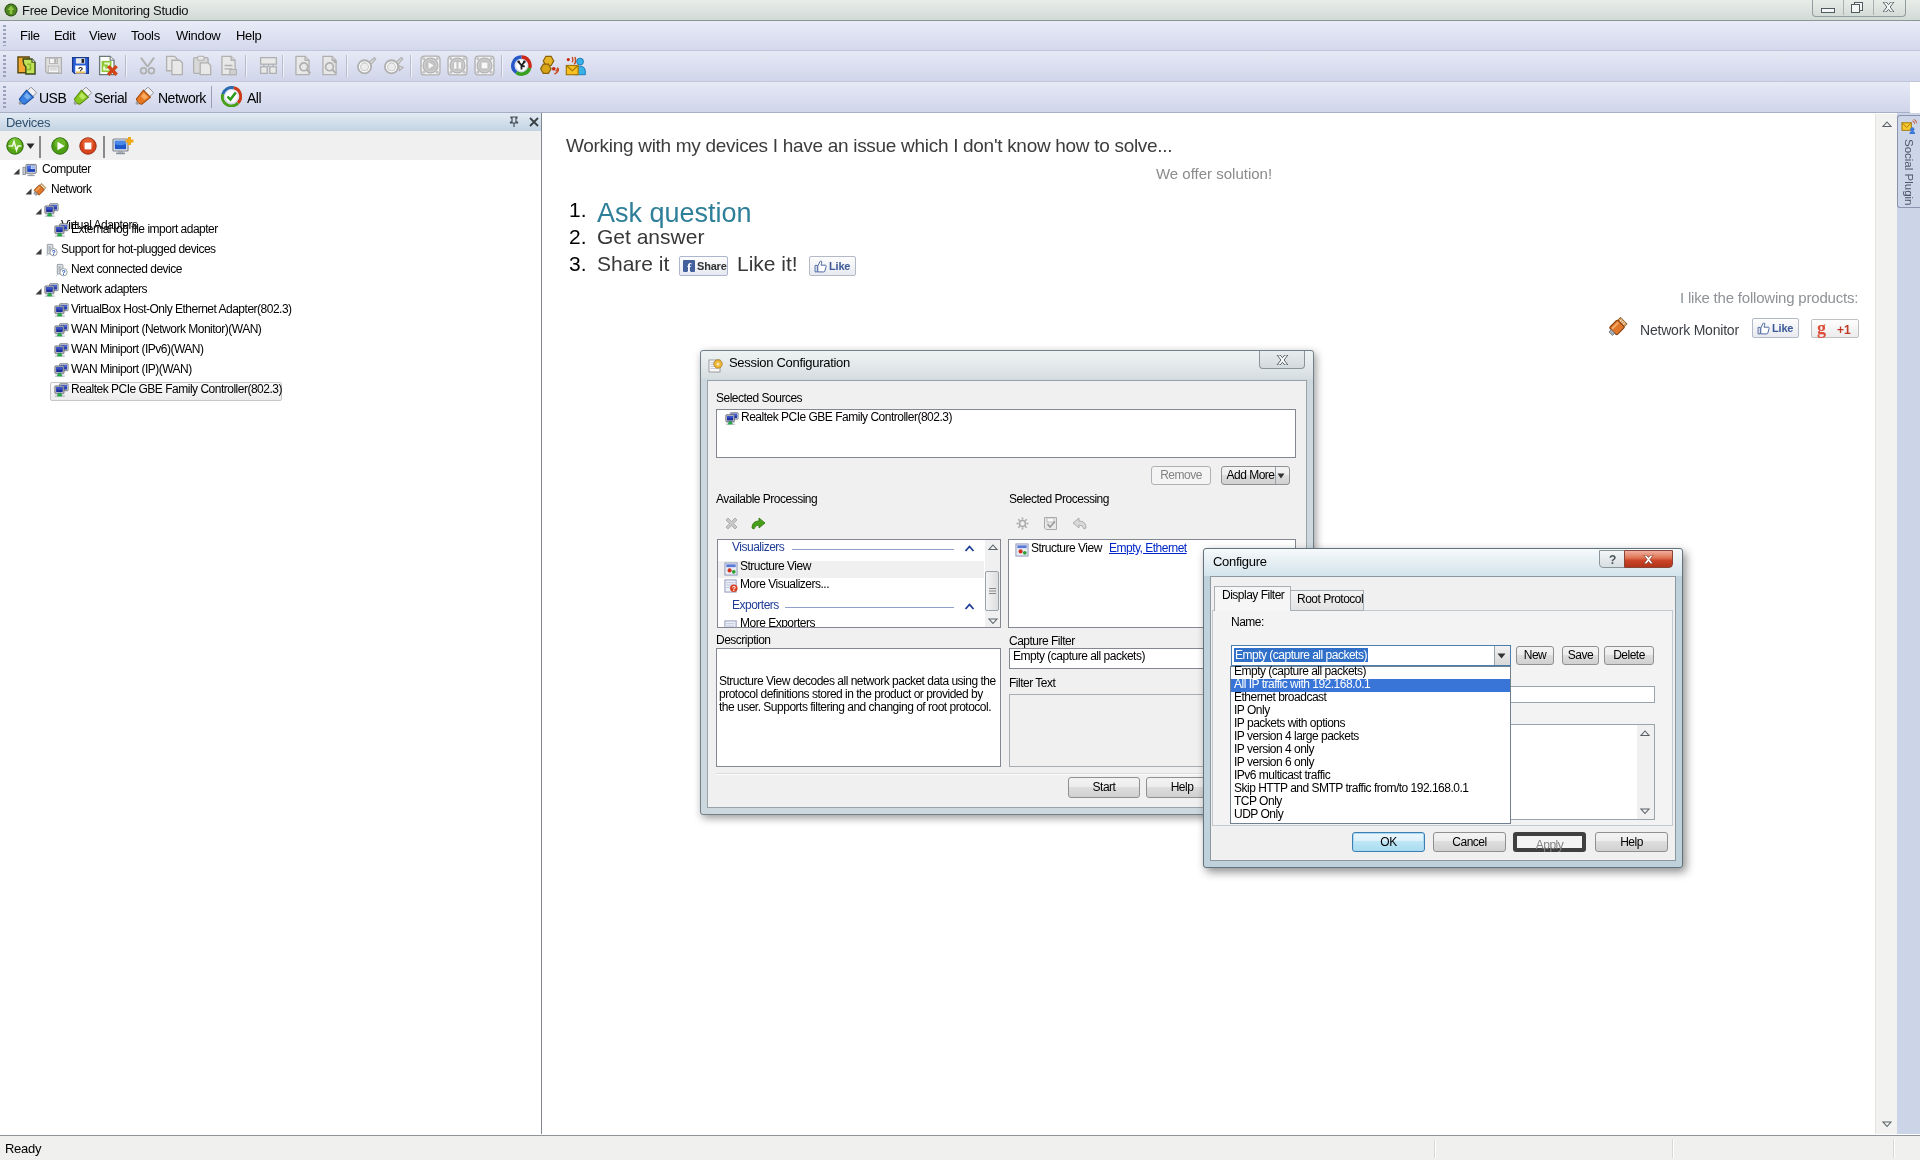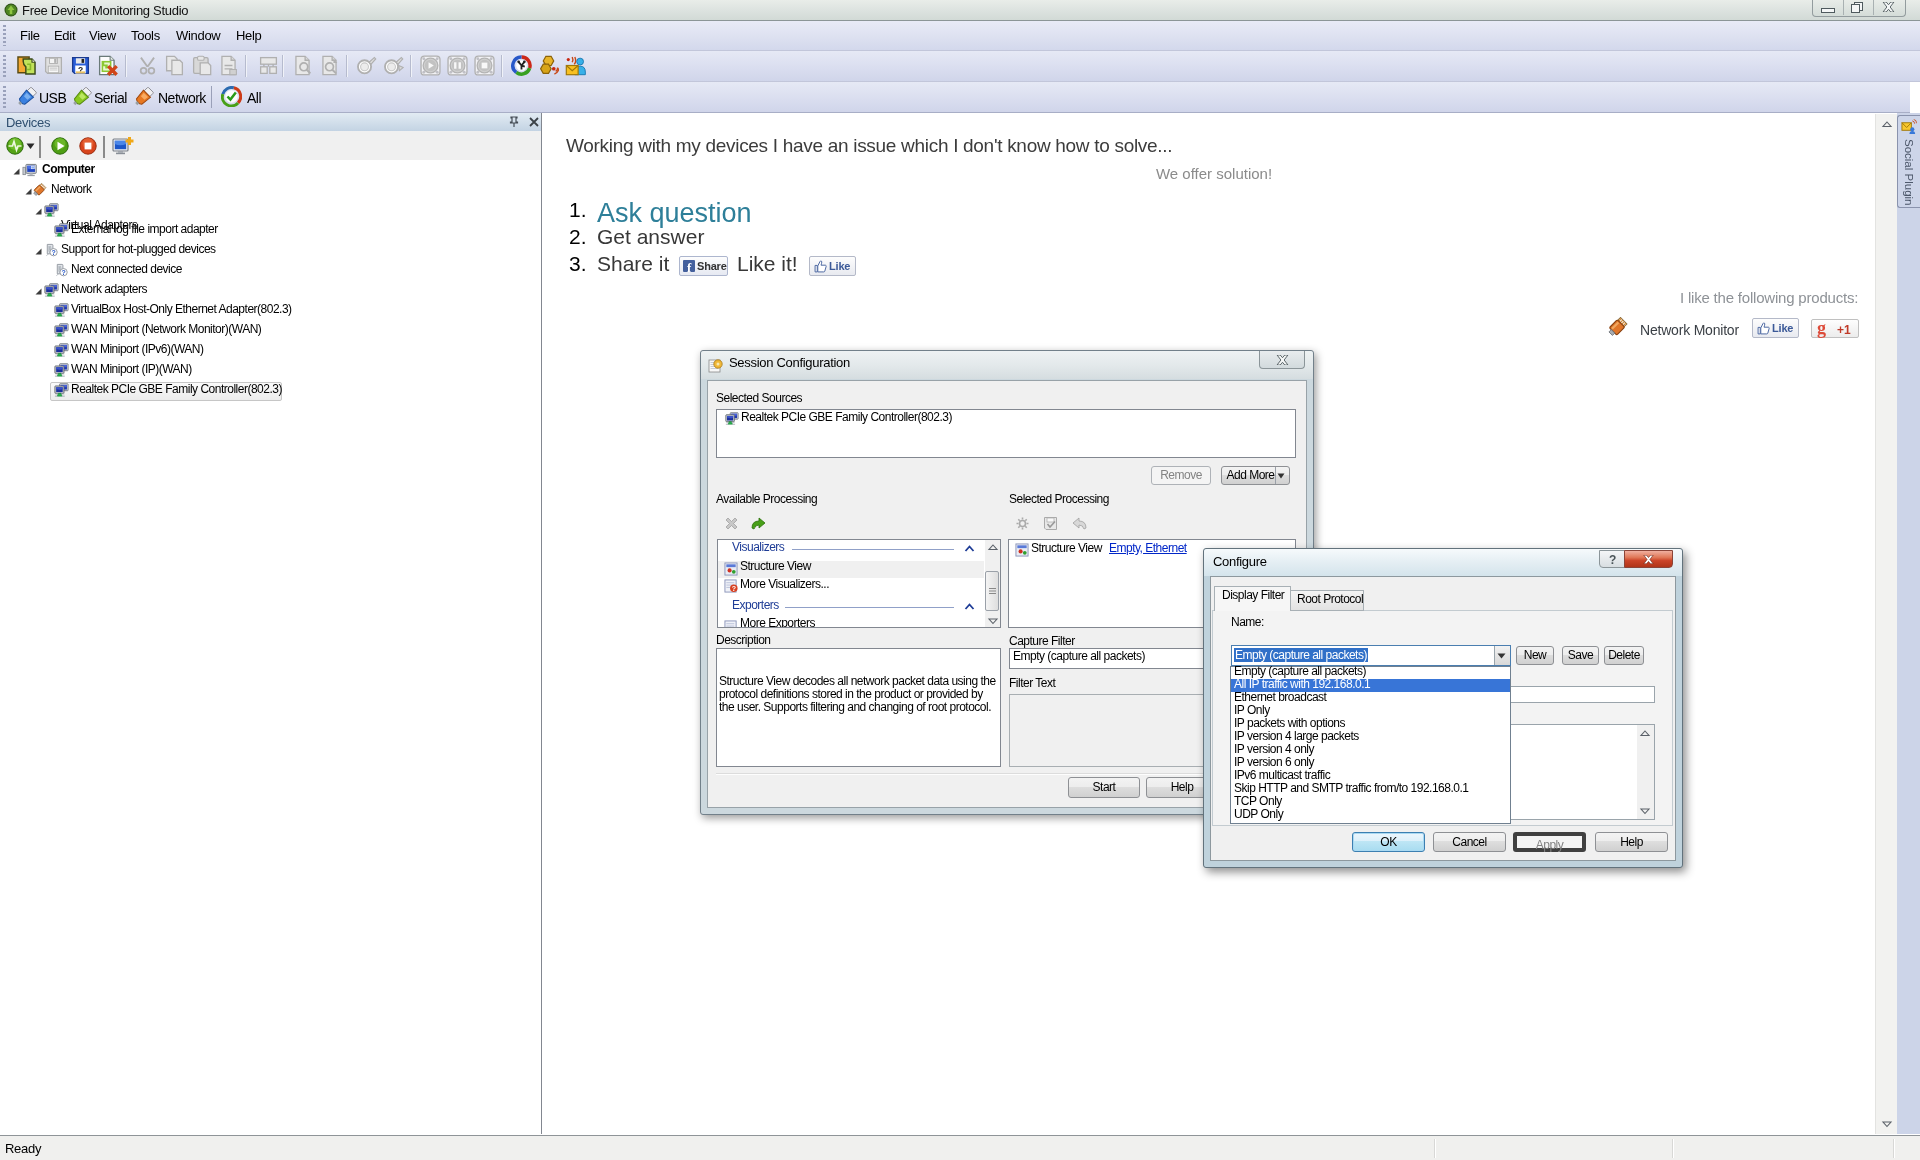--- a/index.html
+++ b/index.html
@@ -270,21 +270,21 @@
         </svg>
 <svg class="a" style="left:22px;top:3px" width="15" height="15" viewBox="0 0 16 16">
           <rect x="1" y="4.5" width="2.6" height="8" fill="#c8ccd2" stroke="#70767e" stroke-width="0.7"></rect>
 <rect x="4.2" y="1.5" width="11" height="9.5" rx="0.8" fill="#d4d8de" stroke="#70767e" stroke-width="1"></rect>
 <rect x="5.6" y="3" width="8.2" height="6.5" fill="#2044c0"></rect>
 <path d="M5.6 3 L13.8 3 L13.8 6 Q9.5 7.5 5.6 5.5 Z" fill="#4a6ee0"></path>
 <rect x="10" y="3.5" width="3.2" height="2.6" fill="#8ab0f0" stroke="#e8ecf4" stroke-width="0.6"></rect>
 <rect x="8" y="11" width="3.4" height="1.6" fill="#b0b4bc"></rect>
 <rect x="5.8" y="12.6" width="7.8" height="1.4" fill="#989ea6"></rect>
         </svg>
-<div class="a tx t12" style="left:42px;top:2px;font-weight:bold;">Computer</div>
+<div class="a tx t12" style="left:42px;top:2px;">Computer</div>
 <svg class="a" style="left:24px;top:27px" width="9" height="9" viewBox="0 0 9 9">
           <path d="M7.5 1.5 L7.5 7.5 L1.5 7.5 Z" fill="#3c3c3c"></path>
         </svg>
 <svg class="a" style="left:32px;top:23px" width="15" height="15" viewBox="0 0 16 16">
           <g transform="rotate(45 8 7.2)">
 <rect x="4.7" y="0.8" width="6.6" height="3.4" fill="#f4f4f6" stroke="#8a6a3a" stroke-width="0.7"></rect>
 <path d="M5.6 1 L5.6 3.8 M7.2 1 L7.2 3.8 M8.8 1 L8.8 3.8 M10.4 1 L10.4 3.8" stroke="#d88a30" stroke-width="0.9"></path>
 <rect x="4.2" y="3.6" width="7.6" height="8.2" rx="1" fill="#e0762a" stroke="#8a4210" stroke-width="0.9"></rect>
 <path d="M5.4 4.5 L7 4.5 L7 11 L5.4 11 Z" fill="#f0a860"></path>
 <rect x="6.2" y="11.8" width="3.6" height="2.4" fill="#a8acb0" stroke="#70747a" stroke-width="0.6"></rect>
@@ -628,21 +628,21 @@
 <div class="a tx t12" style="left:19px;top:40px;color:#000;">Display Filter</div>
 <div class="a tx t12" style="left:28px;top:67px;color:#000;">Name:</div>
 <div class="a" style="left:28px;top:97px;width:280px;height:21px;background:#fff;border:1px solid #4a7eb0;box-sizing:border-box;"></div>
 <div class="a tx t12" style="left:31px;top:100px;color:#fff;background:#3070c8;padding:0 1px;height:14px;">Empty (capture all packets)</div>
 <div class="a" style="left:291px;top:98px;width:16px;height:19px;background:linear-gradient(180deg,#f2f2f2,#d8d8d8);border-left:1px solid #9aa4ab;box-sizing:border-box;"></div>
 <svg class="a" style="left:294px;top:105px" width="9" height="6" viewBox="0 0 9 6">
       <path d="M0.5 0.5 L8.5 0.5 L4.5 5.5 Z" fill="#333"></path>
     </svg>
 <div class="a t12" style="left:313px;top:98px;width:38px;height:19px;background:linear-gradient(180deg,#f3f3f3 0%,#ededed 45%,#dedede 46%,#d0d0d0 100%);border:1px solid #8e9094;color:#000;border-radius:3px;box-sizing:border-box;text-align:center;line-height:17px;">New</div>
 <div class="a t12" style="left:359px;top:98px;width:37px;height:19px;background:linear-gradient(180deg,#f3f3f3 0%,#ededed 45%,#dedede 46%,#d0d0d0 100%);border:1px solid #8e9094;color:#000;border-radius:3px;box-sizing:border-box;text-align:center;line-height:17px;">Save</div>
-<div class="a t12" style="left:401px;top:98px;width:40px;height:19px;background:linear-gradient(180deg,#f3f3f3 0%,#ededed 45%,#dedede 46%,#d0d0d0 100%);border:1px solid #8e9094;color:#000;border-radius:3px;box-sizing:border-box;text-align:center;line-height:17px;">Delete</div>
+<div class="a t12" style="left:401px;top:98px;width:50px;height:19px;background:linear-gradient(180deg,#f3f3f3 0%,#ededed 45%,#dedede 46%,#d0d0d0 100%);border:1px solid #8e9094;color:#000;border-radius:3px;box-sizing:border-box;text-align:center;line-height:17px;">Delete</div>
 <div class="a" style="left:28px;top:138px;width:424px;height:17px;background:#fff;border:1px solid #9aa4ab;box-sizing:border-box;"></div>
 <div class="a" style="left:28px;top:176px;width:424px;height:96px;background:#fff;border:1px solid #9aa4ab;box-sizing:border-box;"></div>
 <div class="a" style="left:434px;top:177px;width:17px;height:94px;background:#f0f0f0;"></div>
 <svg class="a" style="left:434px;top:178px" width="17" height="14" viewBox="0 0 17 14">
       <path d="M8 5 L12 9.5 L4 9.5 Z" fill="none" stroke="#5a6068" stroke-width="1.1"></path>
     </svg>
 <svg class="a" style="left:434px;top:256px" width="17" height="14" viewBox="0 0 17 14">
       <path d="M8 9.5 L12 5 L4 5 Z" fill="none" stroke="#5a6068" stroke-width="1.1"></path>
     </svg>
 <div class="a" style="left:27px;top:118px;width:281px;height:158px;background:#fff;border:1px solid #708090;box-sizing:border-box;"></div>

